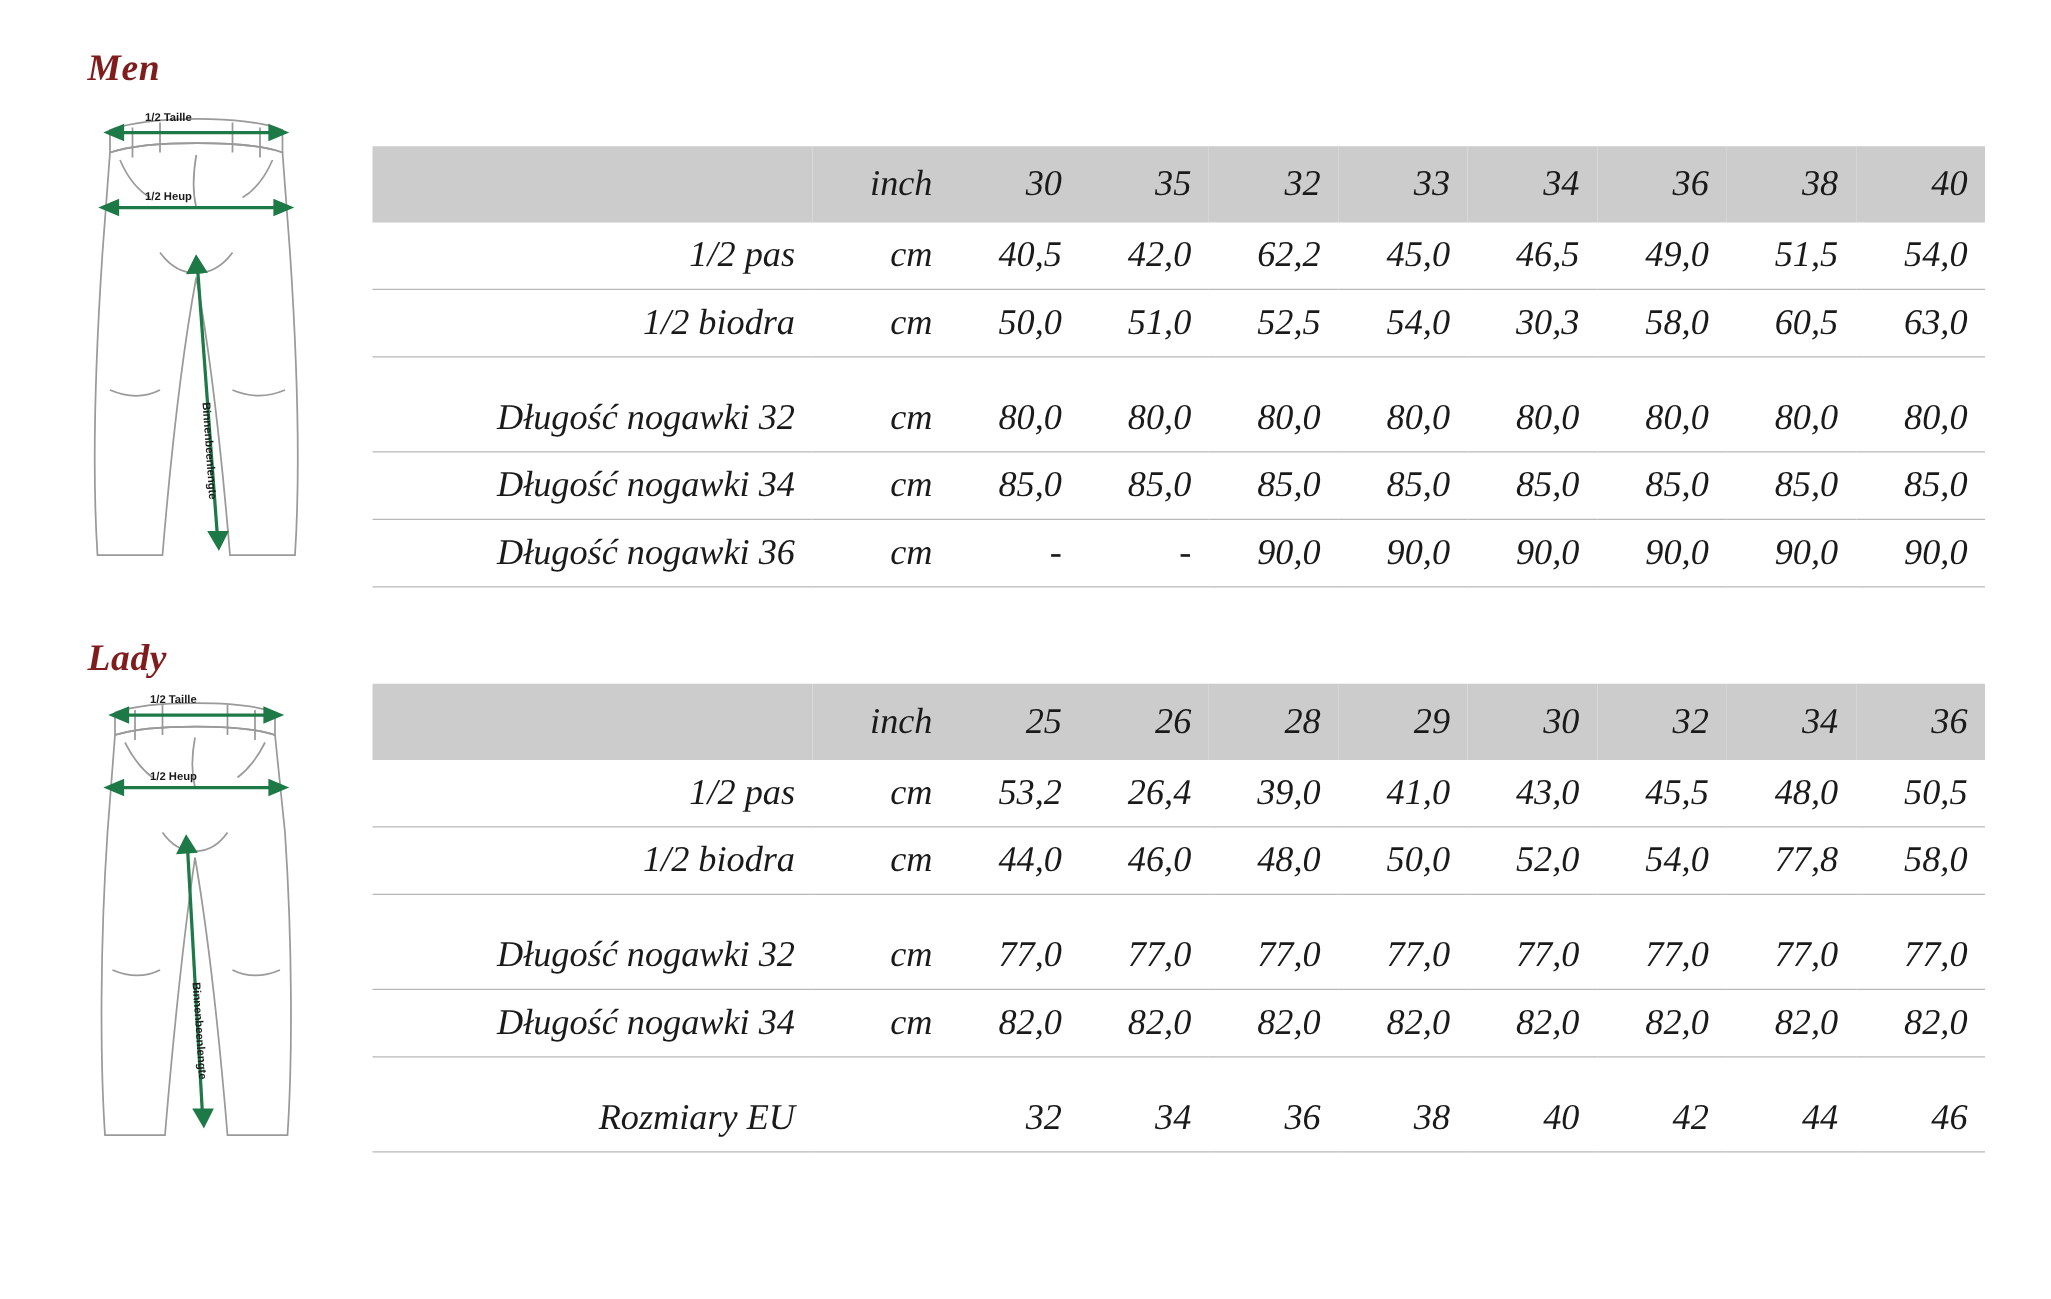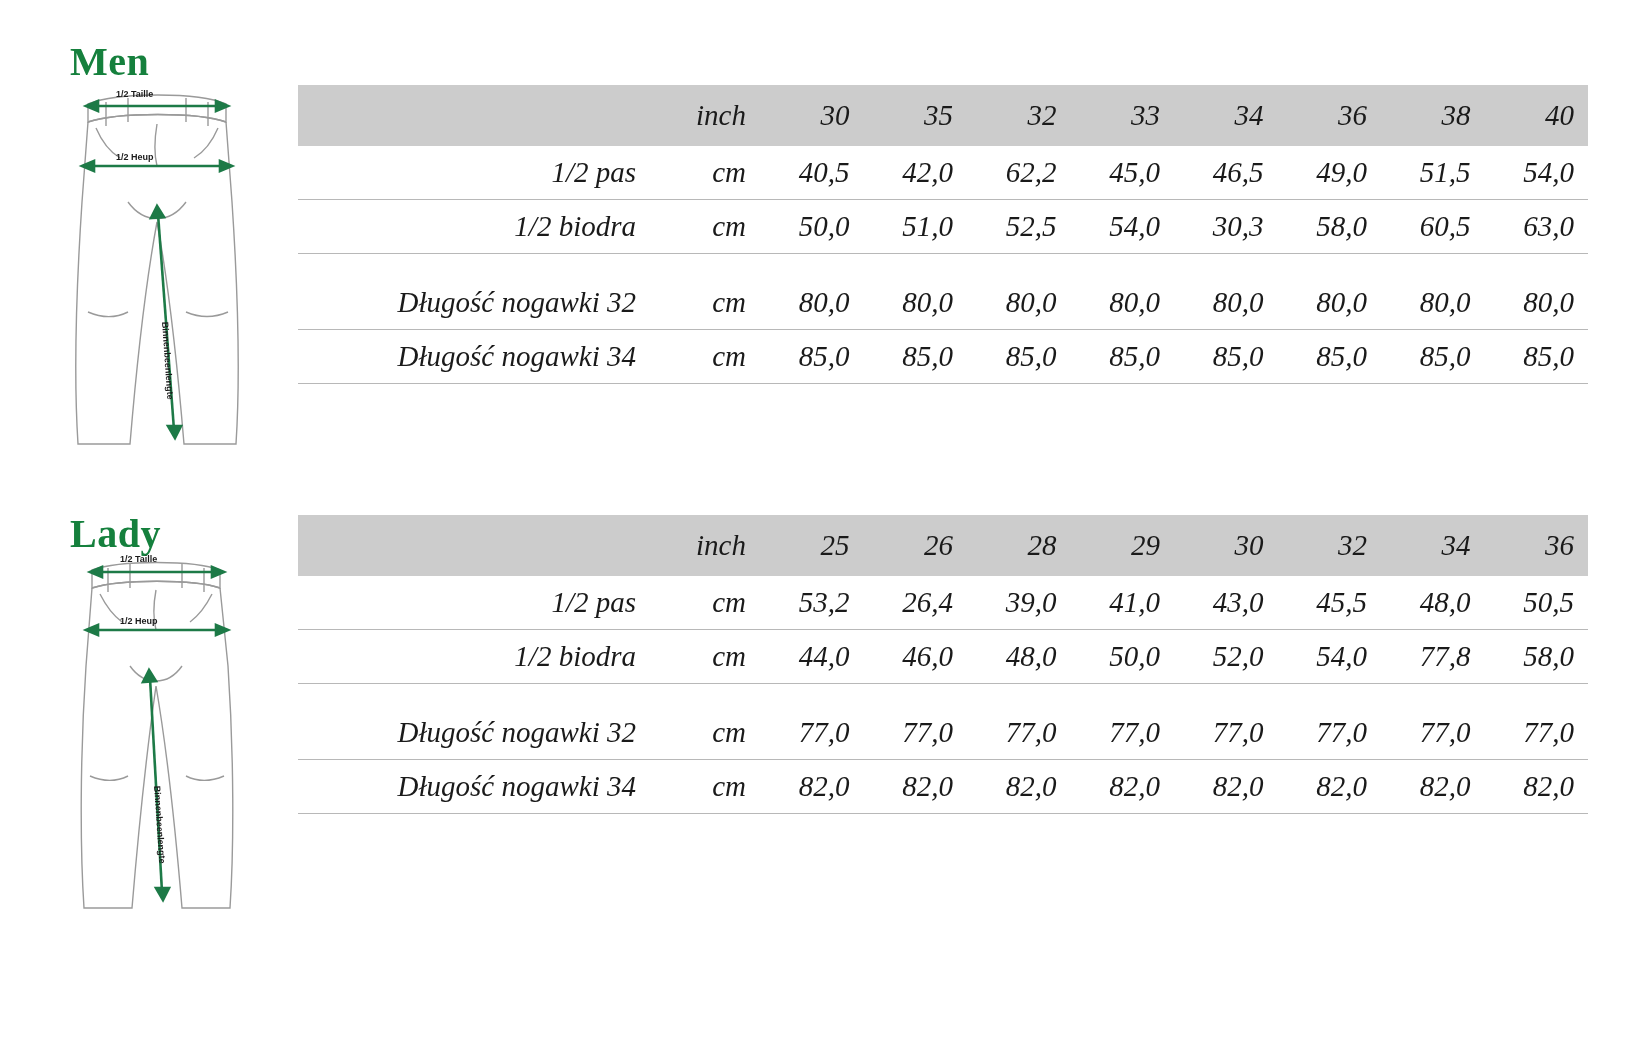--- a/index.html
+++ b/index.html
@@ -20,41 +20,43 @@
     position: absolute;
     left: 0;
     width: 1641px;
   }
   #section-men { top: 0; }
   #section-lady { top: 500px; }
 
   .section-title {
     position: absolute;
     left: 70px;
+    font-style: italic;
     font-weight: bold;
-    font-size: 40px;
-    color: #15803d;
+    font-size: 30px;
+    color: #7f1d1d;
     letter-spacing: 0.5px;
   }
   #men-title { top: 38px; }
   #lady-title { top: 10px; }
 
   .figure {
     position: absolute;
     left: 58px;
     width: 230px;
     height: 380px;
   }
   #men-figure { top: 82px; }
   #lady-figure { top: 48px; }
 
   .table-wrap {
     position: absolute;
     left: 298px;
     width: 1290px;
+    margin-top: 32px;
   }
   #men-table { top: 85px; }
   #lady-table { top: 15px; }
 
   table.sizes {
     border-collapse: collapse;
     width: 1290px;
     table-layout: fixed;
   }
   table.sizes td, table.sizes th {
@@ -207,20 +209,32 @@
           <td class="label-col">Długość nogawki 34</td>
           <td class="unit-col">cm</td>
           <td>85,0</td>
           <td>85,0</td>
           <td>85,0</td>
           <td>85,0</td>
           <td>85,0</td>
           <td>85,0</td>
           <td>85,0</td>
           <td>85,0</td>
+        </tr>
+        <tr class="last-row">
+          <td class="label-col">Długość nogawki 36</td>
+          <td class="unit-col">cm</td>
+          <td>-</td>
+          <td>-</td>
+          <td>90,0</td>
+          <td>90,0</td>
+          <td>90,0</td>
+          <td>90,0</td>
+          <td>90,0</td>
+          <td>90,0</td>
         </tr>
       </tbody>
     </table>
   </div>
 </div>
 
 <div class="section" id="section-lady">
 
   <div class="section-title" id="lady-title">Lady</div>
 
@@ -321,16 +335,28 @@
           <td>82,0</td>
           <td>82,0</td>
           <td>82,0</td>
           <td>82,0</td>
           <td>82,0</td>
           <td>82,0</td>
         </tr>
         <tr class="spacer no-rule">
           <td colspan="10"></td>
         </tr>
+        <tr class="last-row">
+          <td class="label-col">Rozmiary EU</td>
+          <td class="unit-col"></td>
+          <td>32</td>
+          <td>34</td>
+          <td>36</td>
+          <td>38</td>
+          <td>40</td>
+          <td>42</td>
+          <td>44</td>
+          <td>46</td>
+        </tr>
       </tbody>
     </table>
   </div>
 </div>
 
 </body></html>

